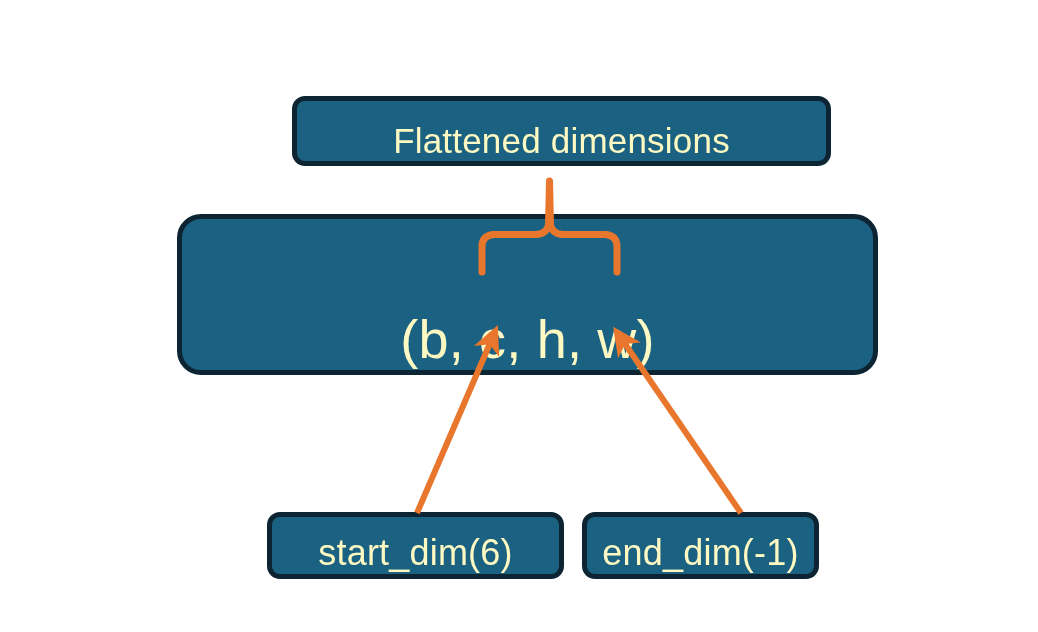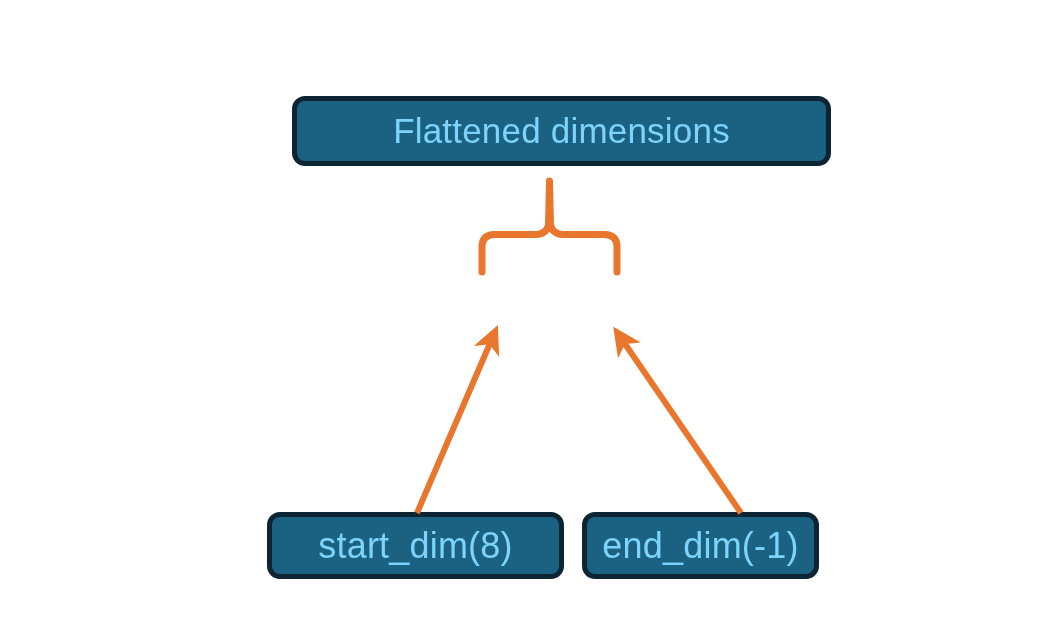--- a/index.html
+++ b/index.html
@@ -17,23 +17,23 @@
     background: #ffffff;
     overflow: hidden;
   }
   .node {
     position: absolute;
     box-sizing: border-box;
     background: #1b6282;
     border: 5px solid #0d2433;
     border-radius: 14px;
     display: flex;
-    align-items: center;
+    align-items: flex-end;
     justify-content: center;
-    color: #7dd3fc;
+    color: #fef9c3;
     font-family: "Liberation Sans", sans-serif;
     font-weight: 400;
     letter-spacing: 0.2px;
     white-space: nowrap;
     z-index: 2;
   }
 
   
   #node-flattened {
     left: 292px;
@@ -85,23 +85,26 @@
 </style>
 </head>
 <body>
 
 <div id="canvas">
 
   <div class="node" id="node-flattened">
     <span>Flattened dimensions</span>
   </div>
 
+  <div class="node" id="node-tuple">
+    <span>(b, c, h, w)</span>
+  </div>
 
   <div class="node" id="node-start-dim">
-    <span>start_dim(8)</span>
+    <span>start_dim(6)</span>
   </div>
 
   <div class="node" id="node-end-dim">
     <span>end_dim(-1)</span>
   </div>
 
   <svg id="overlay" viewBox="0 0 1038 632">
     <defs>
       <marker id="arrowhead" markerWidth="5.2" markerHeight="5.2" refX="2.1" refY="2.6" orient="auto" markerUnits="strokeWidth">
         <path d="M 0.2 0.3 L 5.0 2.6 L 0.2 4.9 L 1.5 2.6 Z" fill="#e8762c"></path>

